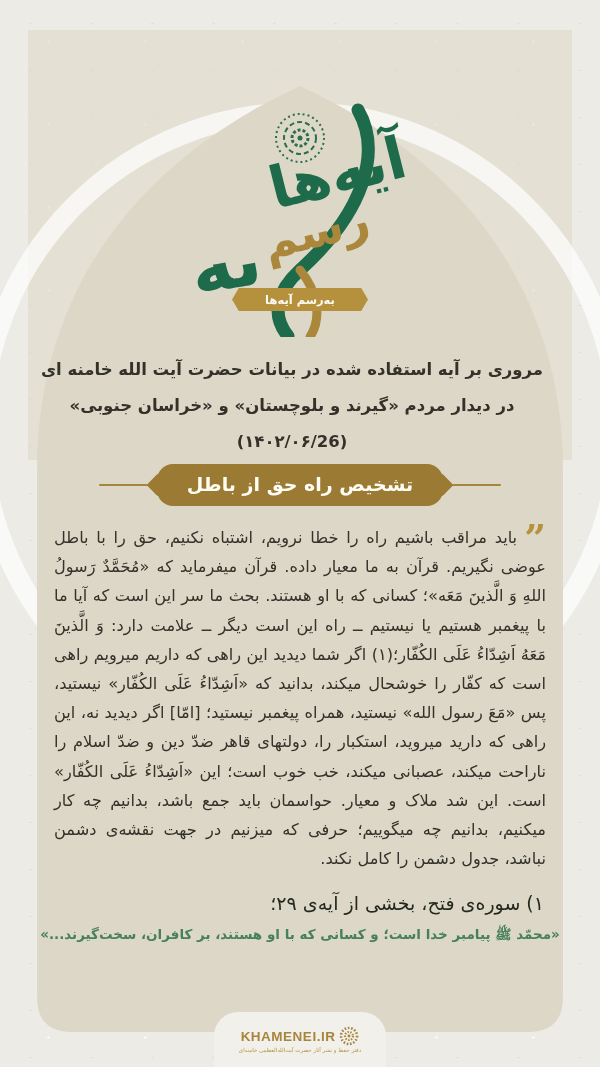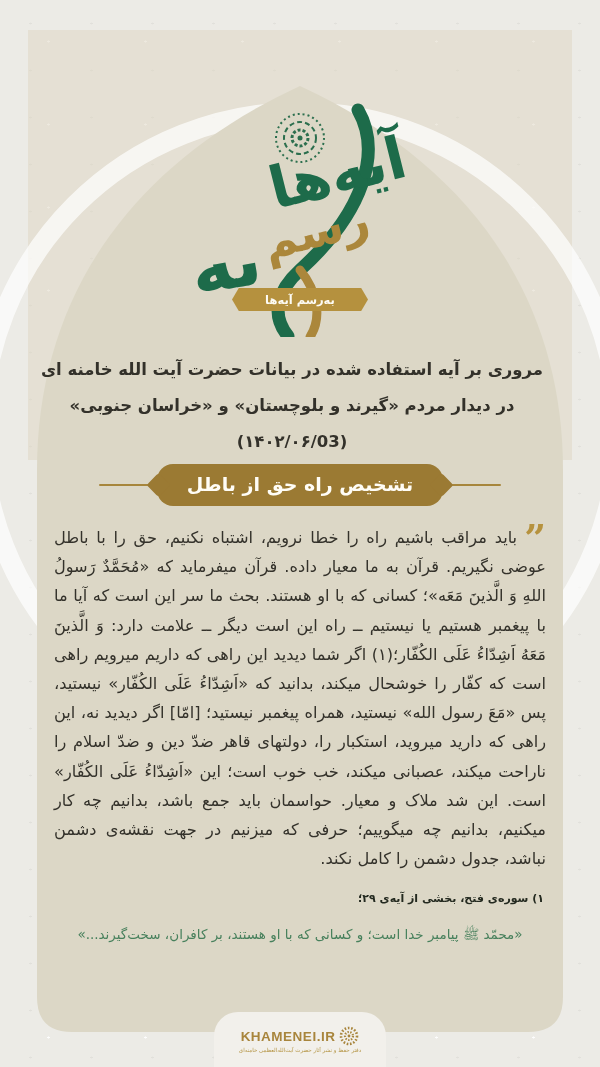--- a/index.html
+++ b/index.html
@@ -48,23 +48,23 @@
   .banner-badge::before{right:-7px;}
   .banner-badge::after{left:-7px;}
   
   .body-text{position:absolute; right:54px; left:54px; top:523px;
     direction:rtl; text-align:justify; color:#34322b;
     font-size:16.2px; line-height:29.2px; letter-spacing:0;}
   .quote-mark{float:right; color:#b6923e; font-size:38px; line-height:26px;
     margin-left:7px; margin-top:2px; font-weight:bold; font-family:"DejaVu Serif", serif;}
   
   .fn-heading{position:absolute; right:56px; left:56px; top:892px; direction:rtl;
-    text-align:right; color:#23291f; font-weight:bold; font-size:11px;}
+    text-align:right; color:#23291f; font-weight:normal; font-size:19px;}
   .fn-translation{position:absolute; right:30px; left:30px; top:926px; direction:rtl;
-    text-align:center; color:#47805c; font-weight:normal; font-size:13.5px;}
+    text-align:center; color:#47805c; font-weight:bold; font-size:13.5px;}
   
   .footer-box{position:absolute; left:50%; transform:translateX(-50%); top:1012px;
     width:172px; height:55px; background:#f2f0eb; border-radius:24px 24px 0 0;
     display:flex; flex-direction:column; align-items:center; justify-content:center; gap:1px;}
   .brand-row{display:flex; align-items:center; gap:4px;}
   .brand-text{color:#a8853c; font-weight:bold; font-size:13.5px; letter-spacing:.5px;
     font-family:"Liberation Sans", sans-serif;}
   .brand-tagline{color:#b59545; font-size:5.5px; direction:rtl;}
 </style>
 </head>
@@ -98,21 +98,21 @@
     <div class="cal-word cal-bottom">به</div>
   </div>
 
   <div class="ribbon">
     <span>به‌رسم آیه‌ها</span>
   </div>
 
   <div class="intro">
     <div>مروری بر آیه استفاده شده در بیانات حضرت آیت الله خامنه ای</div>
     <div>در دیدار مردم «گیرند و بلوچستان» و «خراسان جنوبی»</div>
-    <div>(۱۴۰۲/۰۶/03)</div>
+    <div>(۱۴۰۲/۰۶/26)</div>
   </div>
 
   <div class="banner-row">
     <div class="banner-line"></div>
     <div class="banner-badge">
       <span>تشخیص راه حق از باطل</span>
     </div>
     <div class="banner-line"></div>
   </div>
 

